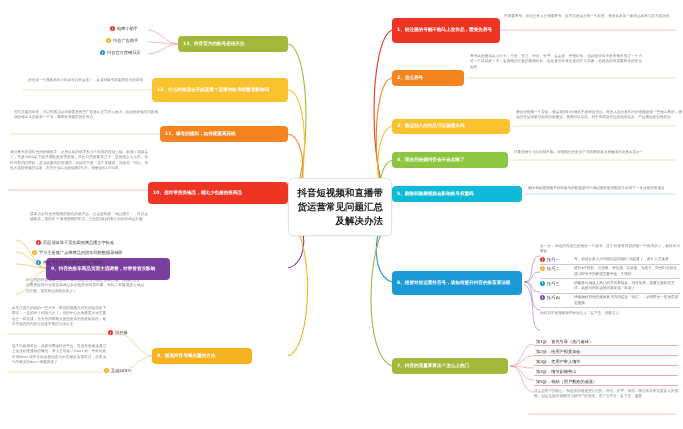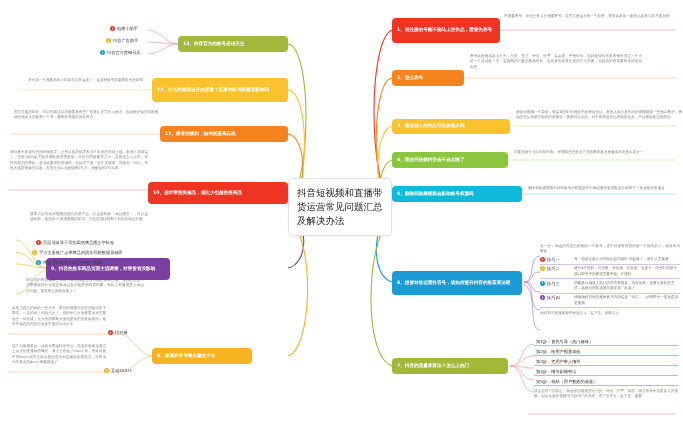--- a/index.html
+++ b/index.html
@@ -22,24 +22,24 @@
     display: flex;
     align-items: center;
     z-index: 3;
   }
   .center-node {
     position: absolute;
     background: #ffffff;
     border: 1px solid #e3e3e3;
     border-radius: 5px;
     color: #1a1a1a;
-    font-weight: normal;
+    font-weight: bold;
     font-size: 9.5px;
     line-height: 1.5;
-    text-align: left;
+    text-align: right;
     padding: 7px 8px;
     z-index: 5;
     box-shadow: 0 1px 2px rgba(0,0,0,0.06);
     display: flex; align-items: center; justify-content: center;
   }
   .detail {
     position: absolute;
     color: #7d7d7d;
     font-size: 3.6px;
     line-height: 1.5;

